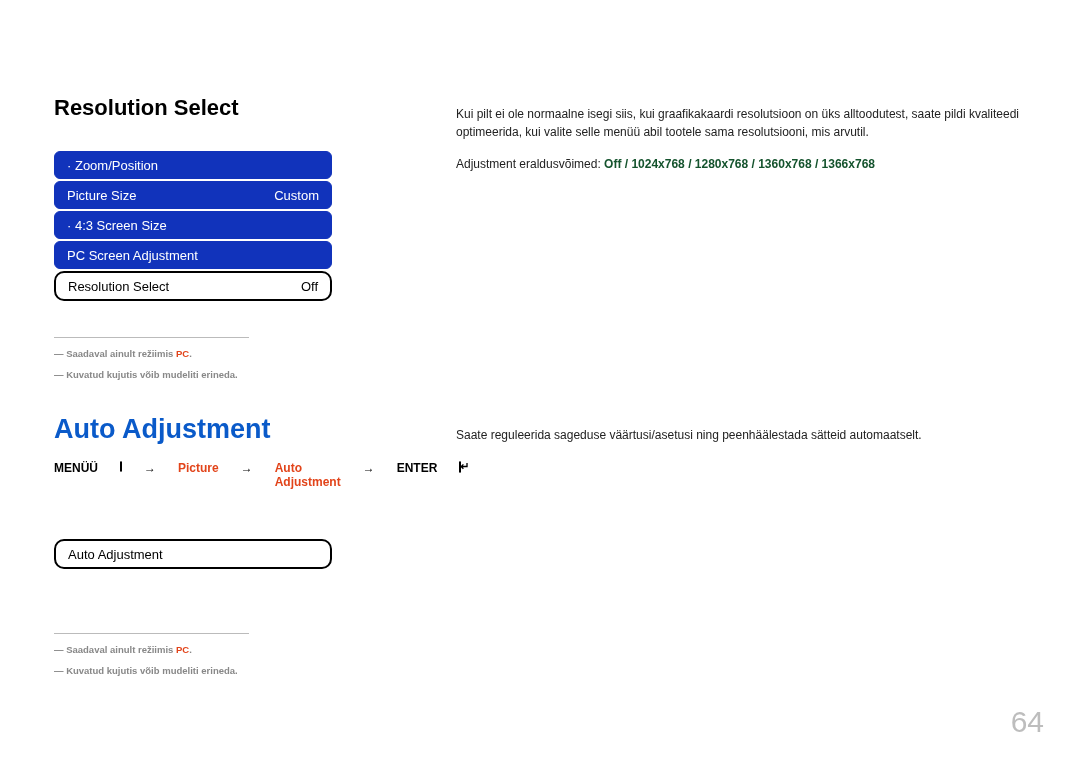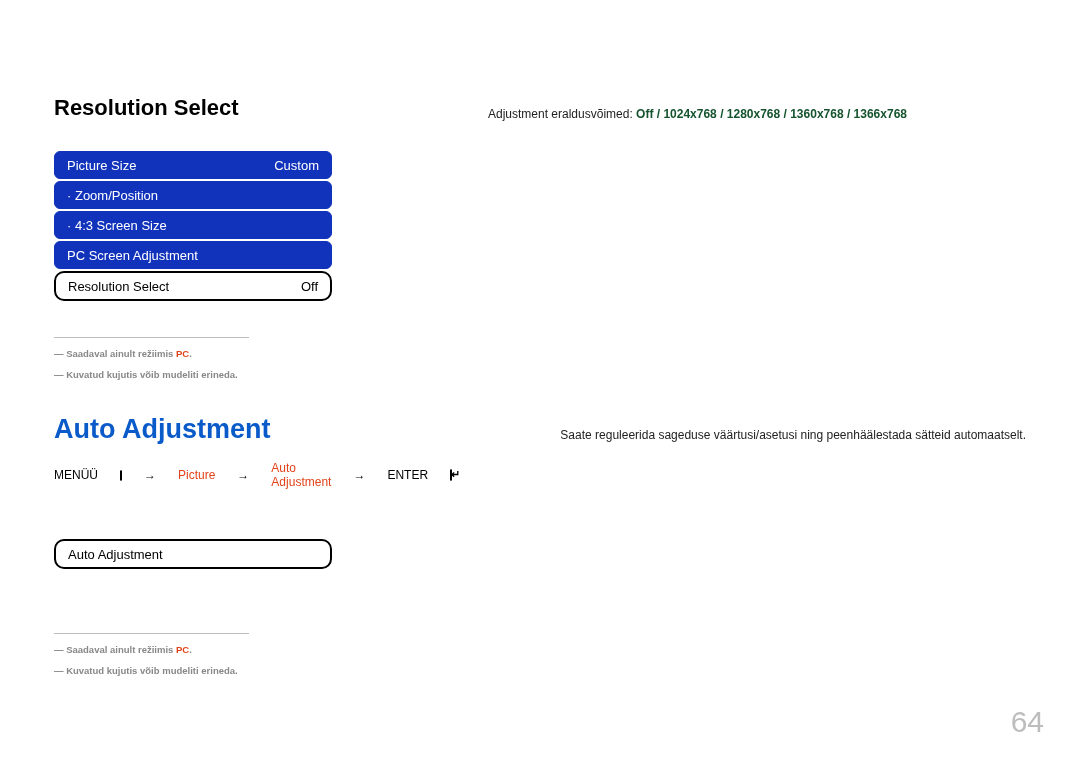--- a/index.html
+++ b/index.html
@@ -8,21 +8,21 @@
     width: 1080px;
     height: 763px;
     background: #fff;
     color: #000;
     position: relative;
     padding: 0;
   }
   .page {
     padding: 95px 54px 0 54px;
     display: flex;
-    gap: 100px;
+    gap: 68px;
   }
   .left-col {
     width: 334px;
     flex-shrink: 0;
   }
   .right-col {
     flex: 1;
     font-size: 12px;
     line-height: 1.5;
     padding-top: 10px;
@@ -90,29 +90,28 @@
   .footnote .red { color: #e2441a; }
   .highlight { color: #14532d; font-weight: 700; }
   .right-col p { margin-bottom: 14px; }
 
   .section2 {
     padding: 24px 54px 0 54px;
     display: flex;
     gap: 68px;
   }
   .section2 .left-col { width: 334px; flex-shrink: 0; }
-  .section2 .right-col { flex: 1; font-size: 12px; padding-top: 12px; color: #222; text-align: right; }
+  .section2 .right-col { flex: 1; font-size: 12px; padding-top: 12px; color: #222; }
 
   .crumb {
     font-size: 12px;
     color: #000;
     margin-bottom: 50px;
-    font-weight: 400;
-    display: flex;
-    align-items: center;
+    font-weight: 700;
+    display: flex;
     gap: 22px;
   }
   .crumb .red { color: #e2441a; }
   .crumb .icon-menu {
     width: 14px; height: 11px;
     border: 1.4px solid #000;
     border-radius: 2px;
     position: relative;
   }
   .crumb .icon-menu::before,
@@ -149,47 +148,48 @@
   }
 </style>
 </head>
 <body>
 
 <div class="page">
   <div class="left-col">
     <h1 class="section-title">Resolution Select</h1>
 
     <div class="menu-box">
+      <div class="menu-row blue-solid">
+        <span class="label">· Zoom/Position</span>
+      </div>
       <div class="menu-row blue-solid first">
         <span class="label">Picture Size</span>
         <span class="value value-custom">Custom</span>
       </div>
       <div class="menu-row blue-solid">
-        <span class="label">· Zoom/Position</span>
-      </div>
-      <div class="menu-row blue-solid">
         <span class="label">· 4:3 Screen Size</span>
       </div>
       <div class="menu-row blue-solid">
         <span class="label">PC Screen Adjustment</span>
       </div>
       <div class="menu-row outline">
         <span class="label">Resolution Select</span>
         <span class="value">Off</span>
       </div>
     </div>
 
     <hr class="hr">
     <div class="footnote">
       <span>―  Saadaval ainult režiimis </span><span class="red">PC</span><span>.</span>
     </div>
     <div class="footnote">―  Kuvatud kujutis võib mudeliti erineda.</div>
   </div>
 
   <div class="right-col">
+    <p>Kui pilt ei ole normaalne isegi siis, kui graafikakaardi resolutsioon on üks alltoodutest, saate pildi kvaliteedi optimeerida, kui valite selle menüü abil tootele sama resolutsiooni, mis arvutil.</p>
     <p>
       <span>Adjustment eraldusvõimed: </span><span class="highlight">Off / 1024x768 / 1280x768 / 1360x768 / 1366x768</span>
     </p>
   </div>
 </div>
 
 <div class="section2">
   <div class="left-col">
     <h1 class="section-title-blue">Auto Adjustment</h1>
 

